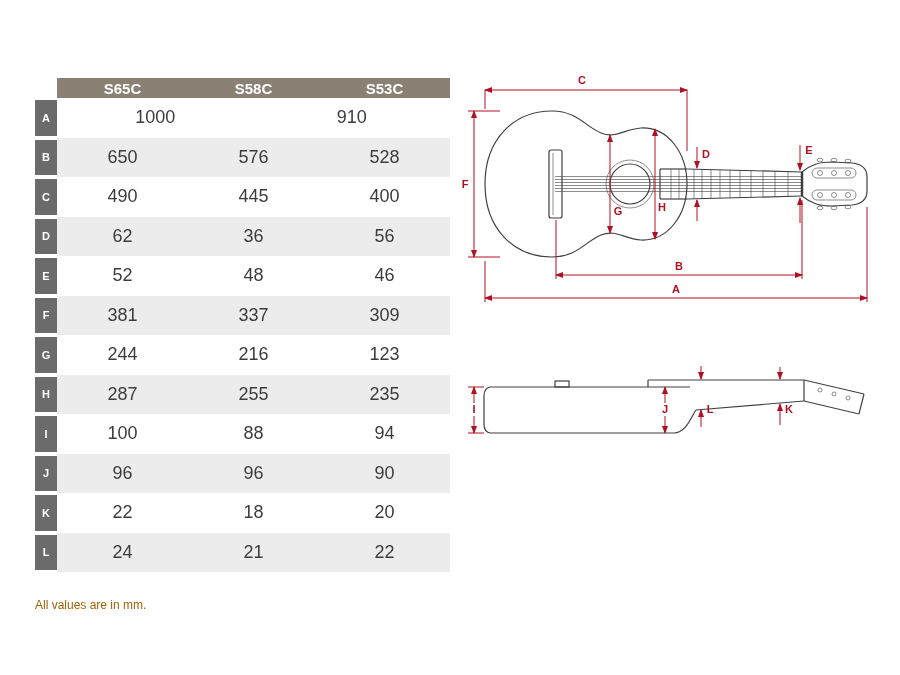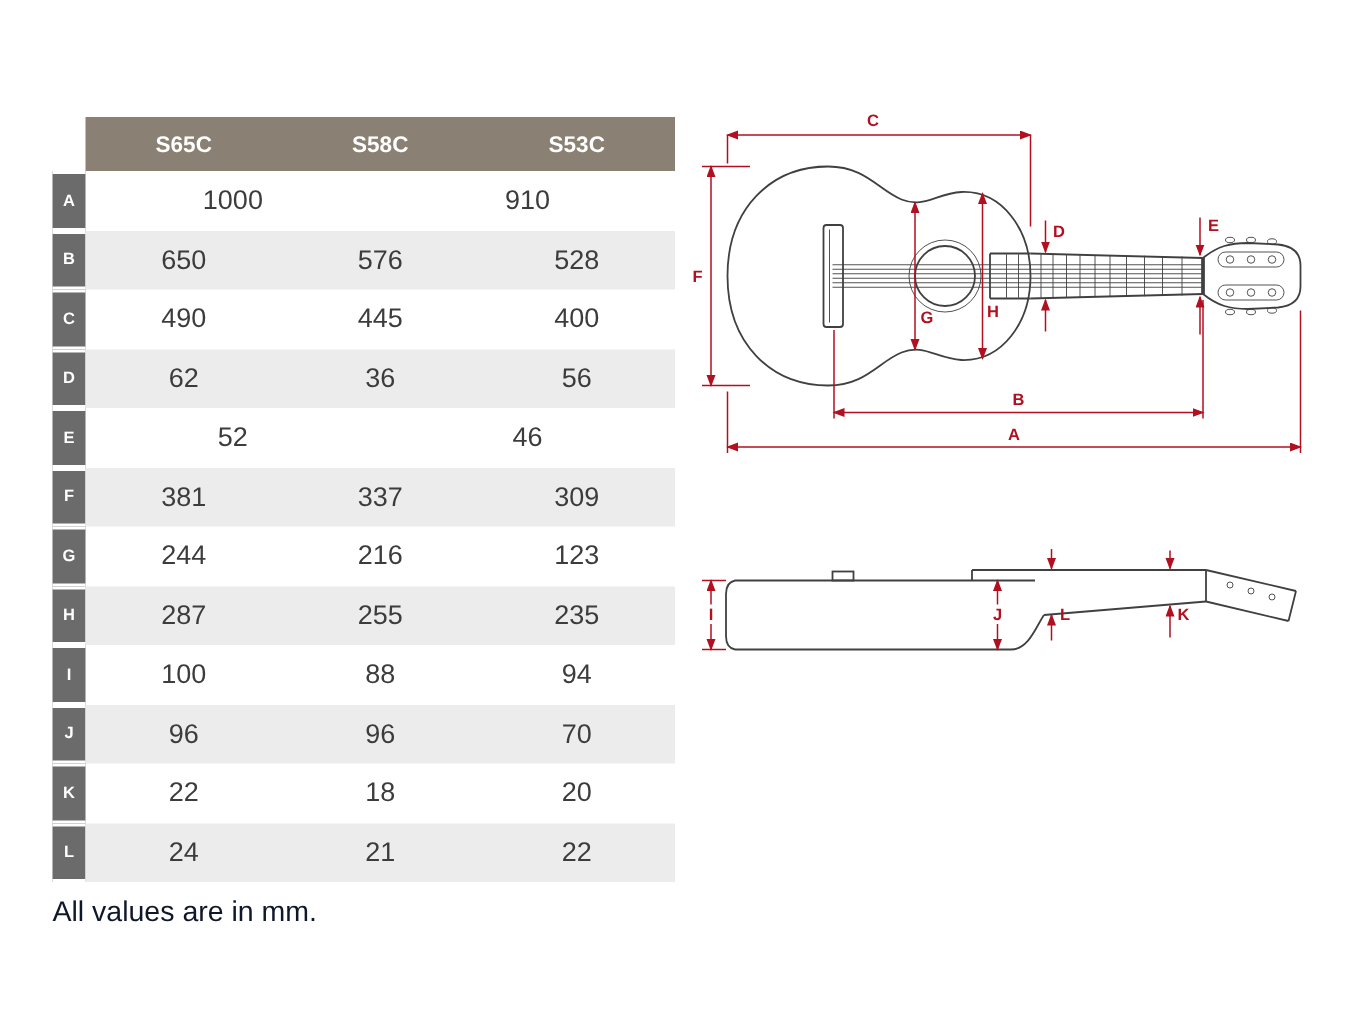--- a/index.html
+++ b/index.html
@@ -1,32 +1,32 @@
 <!DOCTYPE html>
 <html><head>
 <meta charset="utf-8">
 <style>
   html,body{margin:0;padding:0}
   body{
     width:900px;height:675px;background:#ffffff;position:relative;overflow:hidden;
     font-family:"Liberation Sans",sans-serif;
   }
   .spec-table{position:absolute;left:35px;top:78px;width:415px}
-  .thead{display:flex;margin-left:22px;height:36px;background:#8a8174}
+  .thead{display:flex;margin-left:22px;height:20px;background:#8a8174}
   .th{flex:1;display:flex;align-items:center;justify-content:center;
       color:#ffffff;font-weight:bold;font-size:15px}
   .trow{display:flex;height:39.5px}
   .rlabel{width:22px;box-sizing:border-box;display:flex;align-items:center;justify-content:center;
       background:#6b6b6b;color:#ffffff;font-weight:bold;font-size:11px;
       border-top:2px solid #ffffff;border-bottom:2px solid #ffffff}
   .cells{flex:1;display:flex}
   .tbody .trow:nth-child(even) .cells{background:#ececec}
   .td{flex:1;display:flex;align-items:center;justify-content:center;
       font-size:18px;color:#3c3c3c}
-  .footnote{position:absolute;left:35px;top:598px;font-size:19px;color:#0f172a}
+  .footnote{position:absolute;left:35px;top:598px;font-size:12px;color:#a16207}
   .diagram{position:absolute;left:460px;top:65px}
   .draw{stroke:#404040;stroke-width:1.2;fill:none}
   .thin{stroke:#404040;stroke-width:.6;fill:none}
   .dim{stroke:#b01020;stroke-width:1;fill:none}
   .dimlabel{fill:#b01020;font-weight:bold;font-size:11px;text-anchor:middle;
       font-family:"Liberation Sans",sans-serif}
 </style>
 </head>
 <body>
 
@@ -65,20 +65,21 @@
       <div class="cells">
         <div class="td">62</div>
         <div class="td">36</div>
         <div class="td">56</div>
       </div>
     </div>
     <div class="trow">
       <div class="rlabel">E</div>
       <div class="cells">
         <div class="td">52</div>
+        <div class="td">48</div>
         <div class="td">46</div>
       </div>
     </div>
     <div class="trow">
       <div class="rlabel">F</div>
       <div class="cells">
         <div class="td">381</div>
         <div class="td">337</div>
         <div class="td">309</div>
       </div>
@@ -105,21 +106,21 @@
         <div class="td">100</div>
         <div class="td">88</div>
         <div class="td">94</div>
       </div>
     </div>
     <div class="trow">
       <div class="rlabel">J</div>
       <div class="cells">
         <div class="td">96</div>
         <div class="td">96</div>
-        <div class="td">70</div>
+        <div class="td">90</div>
       </div>
     </div>
     <div class="trow">
       <div class="rlabel">K</div>
       <div class="cells">
         <div class="td">22</div>
         <div class="td">18</div>
         <div class="td">20</div>
       </div>
     </div>

